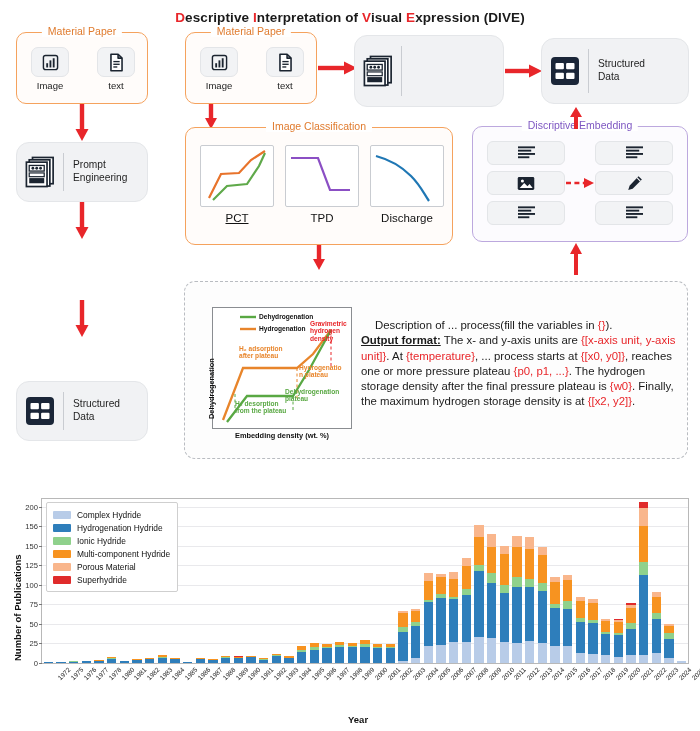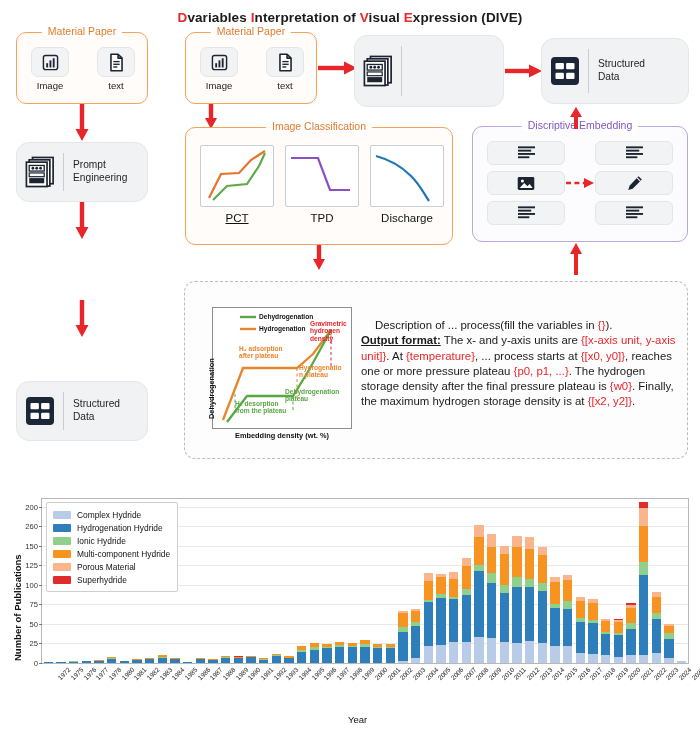--- a/index.html
+++ b/index.html
@@ -116,21 +116,21 @@
   #chart-wrap { position:absolute; left:0; top:478px; width:700px; height:253px; }
   .ch-title {
     position:absolute; left:0; top:4px; width:700px; text-align:center;
     font-size:11px; font-weight:bold; color:#1a1a1a;
   }
   .ch-ylabel {
     position:absolute; font-size:9.5px; font-weight:bold; color:#111;
     transform:rotate(-90deg); transform-origin:left top; white-space:nowrap;
   }
   .ch-xlabel {
-    position:absolute; font-size:9.5px; font-weight:normal; color:#111;
+    position:absolute; font-size:9.5px; font-weight:bold; color:#111;
   }
   .plot {
     position:absolute; background:#ffffff; border:1px solid #b8b8b8;
   }
   .gridline { position:absolute; left:0; height:1px; background:#e9e9ec; width:100%; }
   .ytick {
     position:absolute; right:100%; margin-right:4px; font-size:7.6px; color:#333;
     transform:translateY(-50%); white-space:nowrap;
   }
   .ytickmark { position:absolute; right:100%; width:3px; height:1px; background:#777; }
@@ -147,21 +147,21 @@
   }
   .leg-row { display:flex; align-items:center; height:13px; }
   .leg-sw { width:18px; height:8px; margin-right:6px; border-radius:1px; flex:0 0 18px; }
   .leg-lbl { font-size:8.4px; color:#111; white-space:nowrap; }
 </style>
 </head>
 <body>
 
 <div id="diagram">
 
-  <div class="title" id="fig-title"><span class="cap">D</span><span>variables </span><span class="cap">I</span><span>nterpretation of </span><span class="cap">V</span><span>isual </span><span class="cap">E</span><span>xpression (DIVE)</span></div>
+  <div class="title" id="fig-title"><span class="cap">D</span><span>escriptive </span><span class="cap">I</span><span>nterpretation of </span><span class="cap">V</span><span>isual </span><span class="cap">E</span><span>xpression (DIVE)</span></div>
 
   <div class="group" style="left:16px; top:32px; width:132px; height:72px;">
     <span class="group-label">Material Paper</span>
     <div class="tile" style="left:14px; top:14px; width:38px; height:30px;">
       <svg width="17" height="17" viewBox="0 0 24 24">
         <rect x="2" y="2" width="20" height="20" rx="3" fill="none" stroke="#1b2430" stroke-width="2"></rect>
         <rect x="6" y="13" width="2.6" height="6" fill="#1b2430"></rect>
         <rect x="10.6" y="9" width="2.6" height="10" fill="#1b2430"></rect>
         <rect x="15.2" y="6" width="2.6" height="13" fill="#1b2430"></rect>
       </svg>
@@ -494,21 +494,21 @@
       <div class="gridline" style="top: 85.9048px;"></div>
       <div class="ytick" style="top: 85.9048px;">100</div>
       <div class="ytickmark" style="top: 85.9048px;"></div>
       <div class="gridline" style="top: 66.381px;"></div>
       <div class="ytick" style="top: 66.381px;">125</div>
       <div class="ytickmark" style="top: 66.381px;"></div>
       <div class="gridline" style="top: 46.8571px;"></div>
       <div class="ytick" style="top: 46.8571px;">150</div>
       <div class="ytickmark" style="top: 46.8571px;"></div>
       <div class="gridline" style="top: 27.3333px;"></div>
-      <div class="ytick" style="top: 27.3333px;">260</div>
+      <div class="ytick" style="top: 27.3333px;">156</div>
       <div class="ytickmark" style="top: 27.3333px;"></div>
       <div class="gridline" style="top: 7.80952px;"></div>
       <div class="ytick" style="top: 7.80952px;">200</div>
       <div class="ytickmark" style="top: 7.80952px;"></div>
       <div class="bar" style="left: 1.77333px; width: 9.12px; height: 1px;">
         <div class="seg" style="height: 0.780952px; bottom: 0px; background: rgb(46, 126, 187);"></div>
       </div>
       <div class="xtick" style="left: 10.3333px; margin-top: 3px;">1972</div>
       <div class="bar" style="left: 14.44px; width: 9.12px; height: 1px;">
         <div class="seg" style="height: 0.780952px; bottom: 0px; background: rgb(46, 126, 187);"></div>

